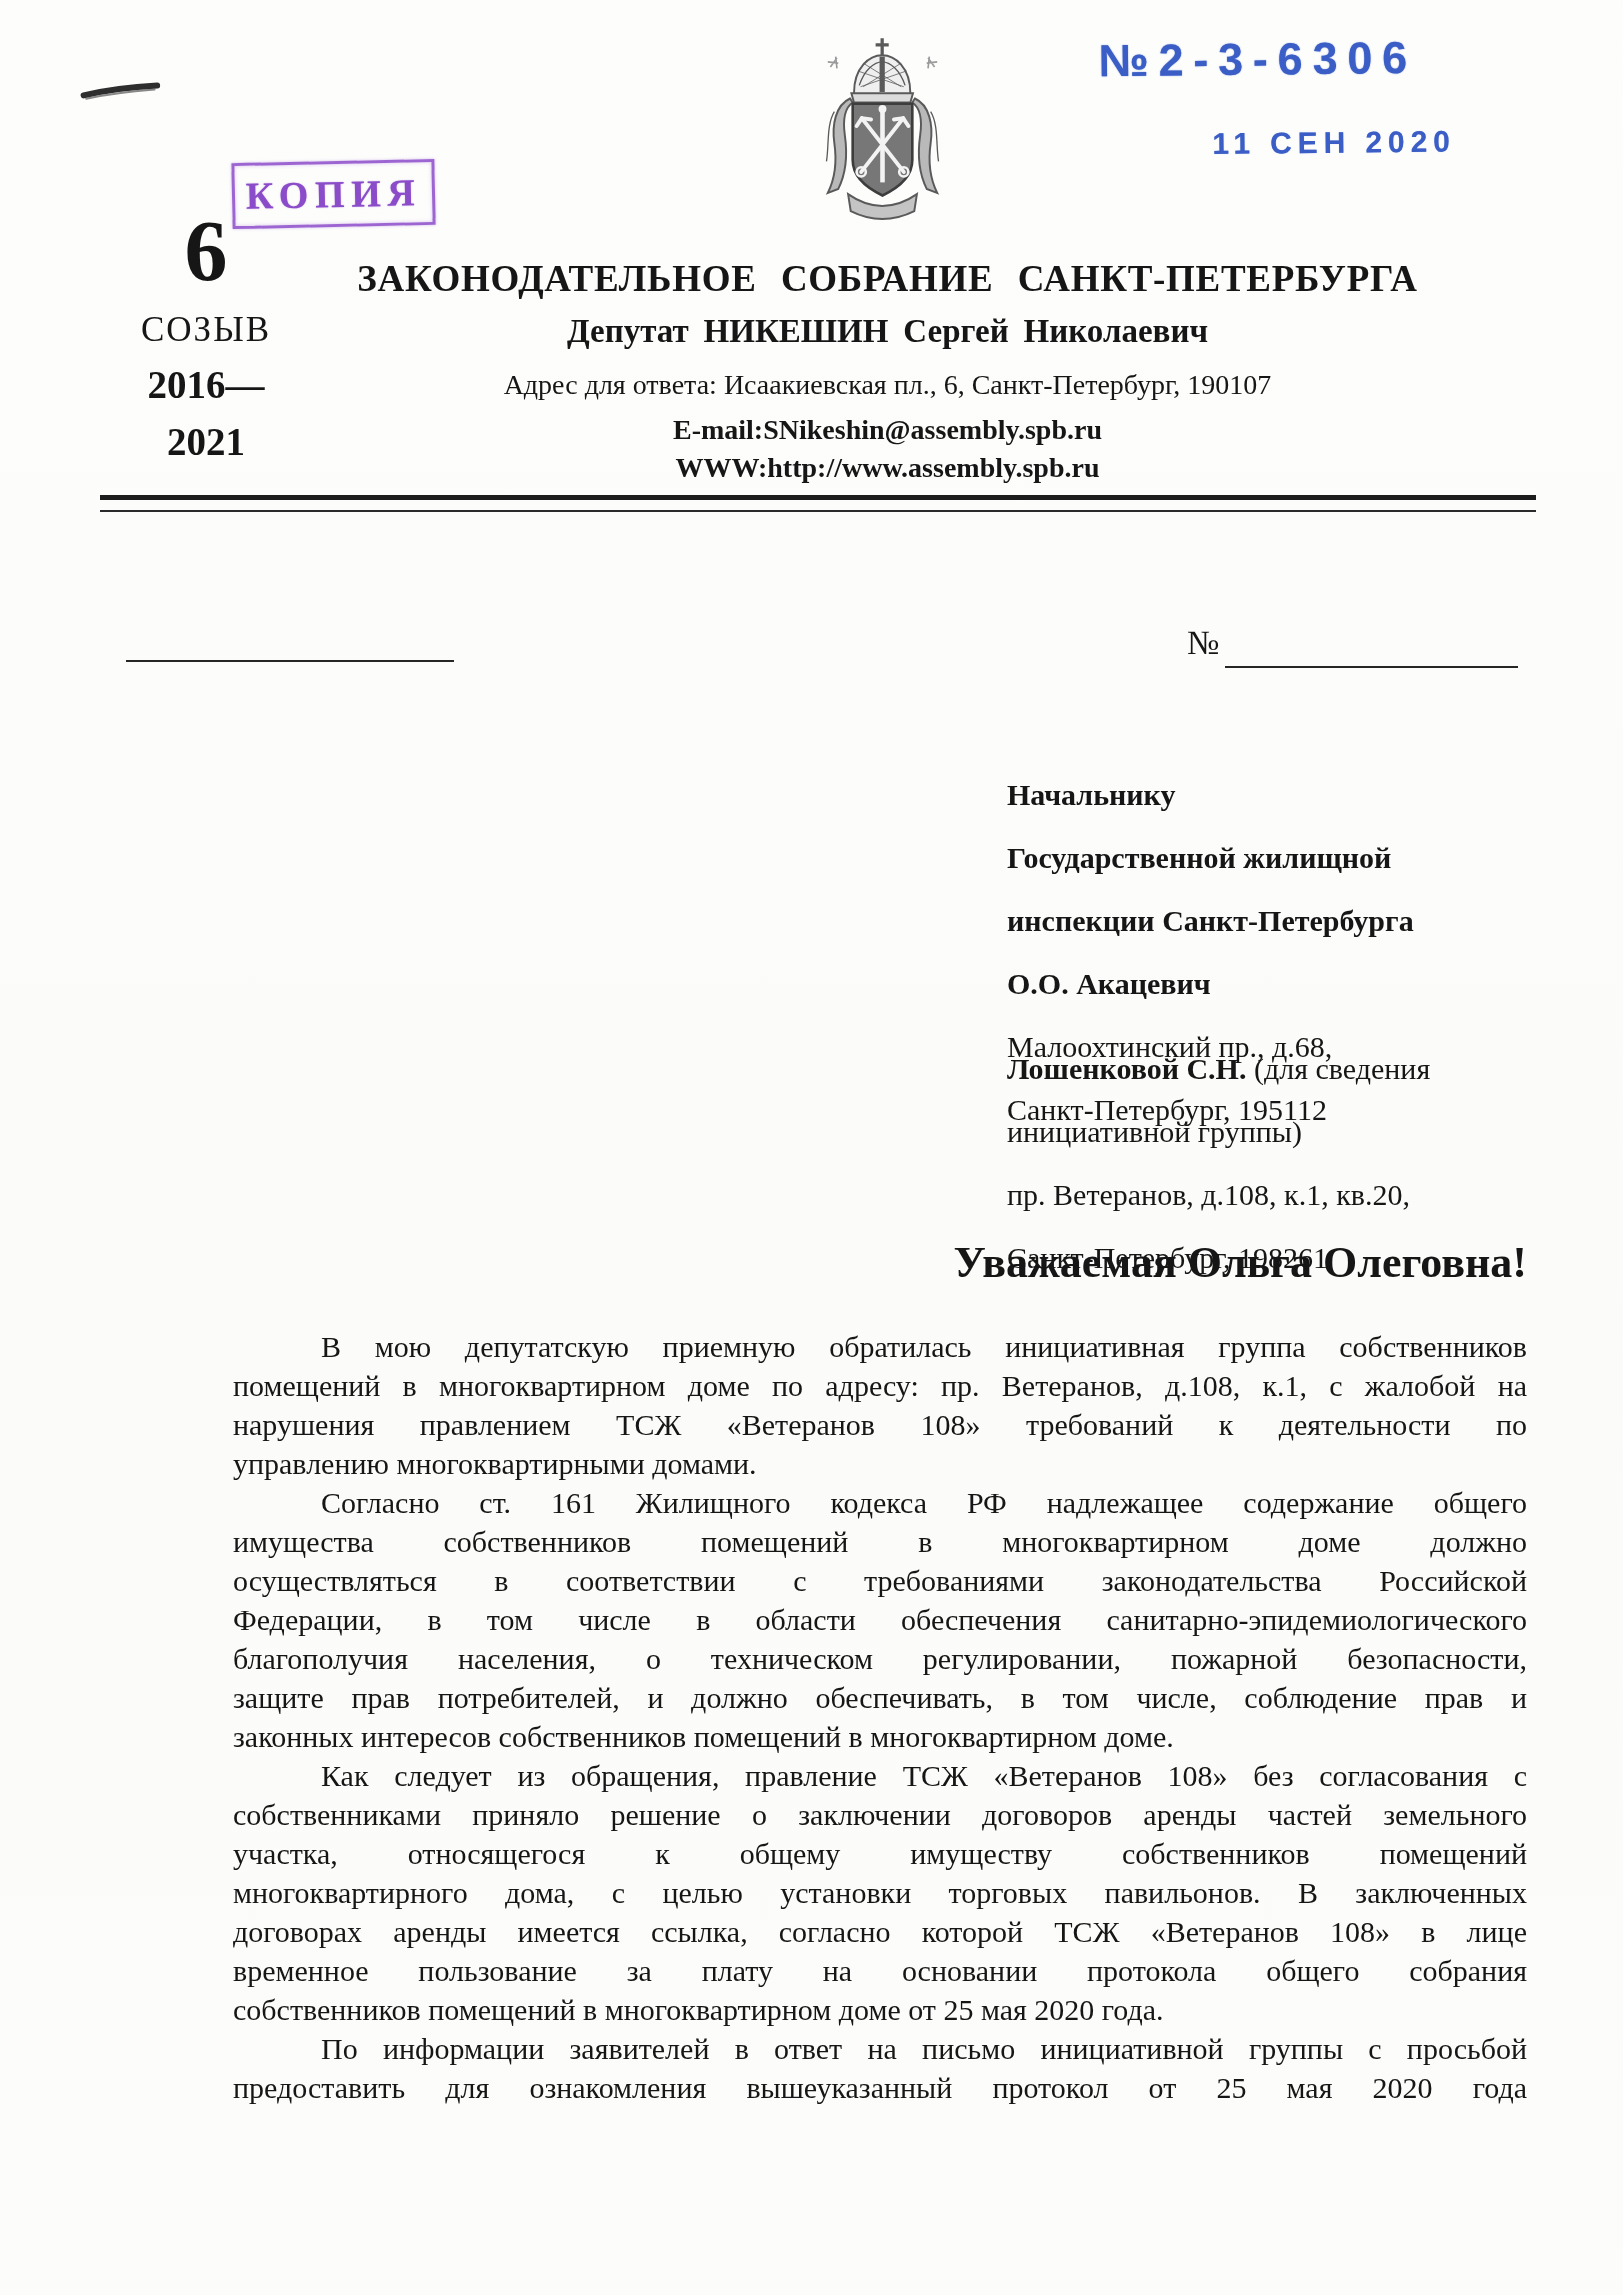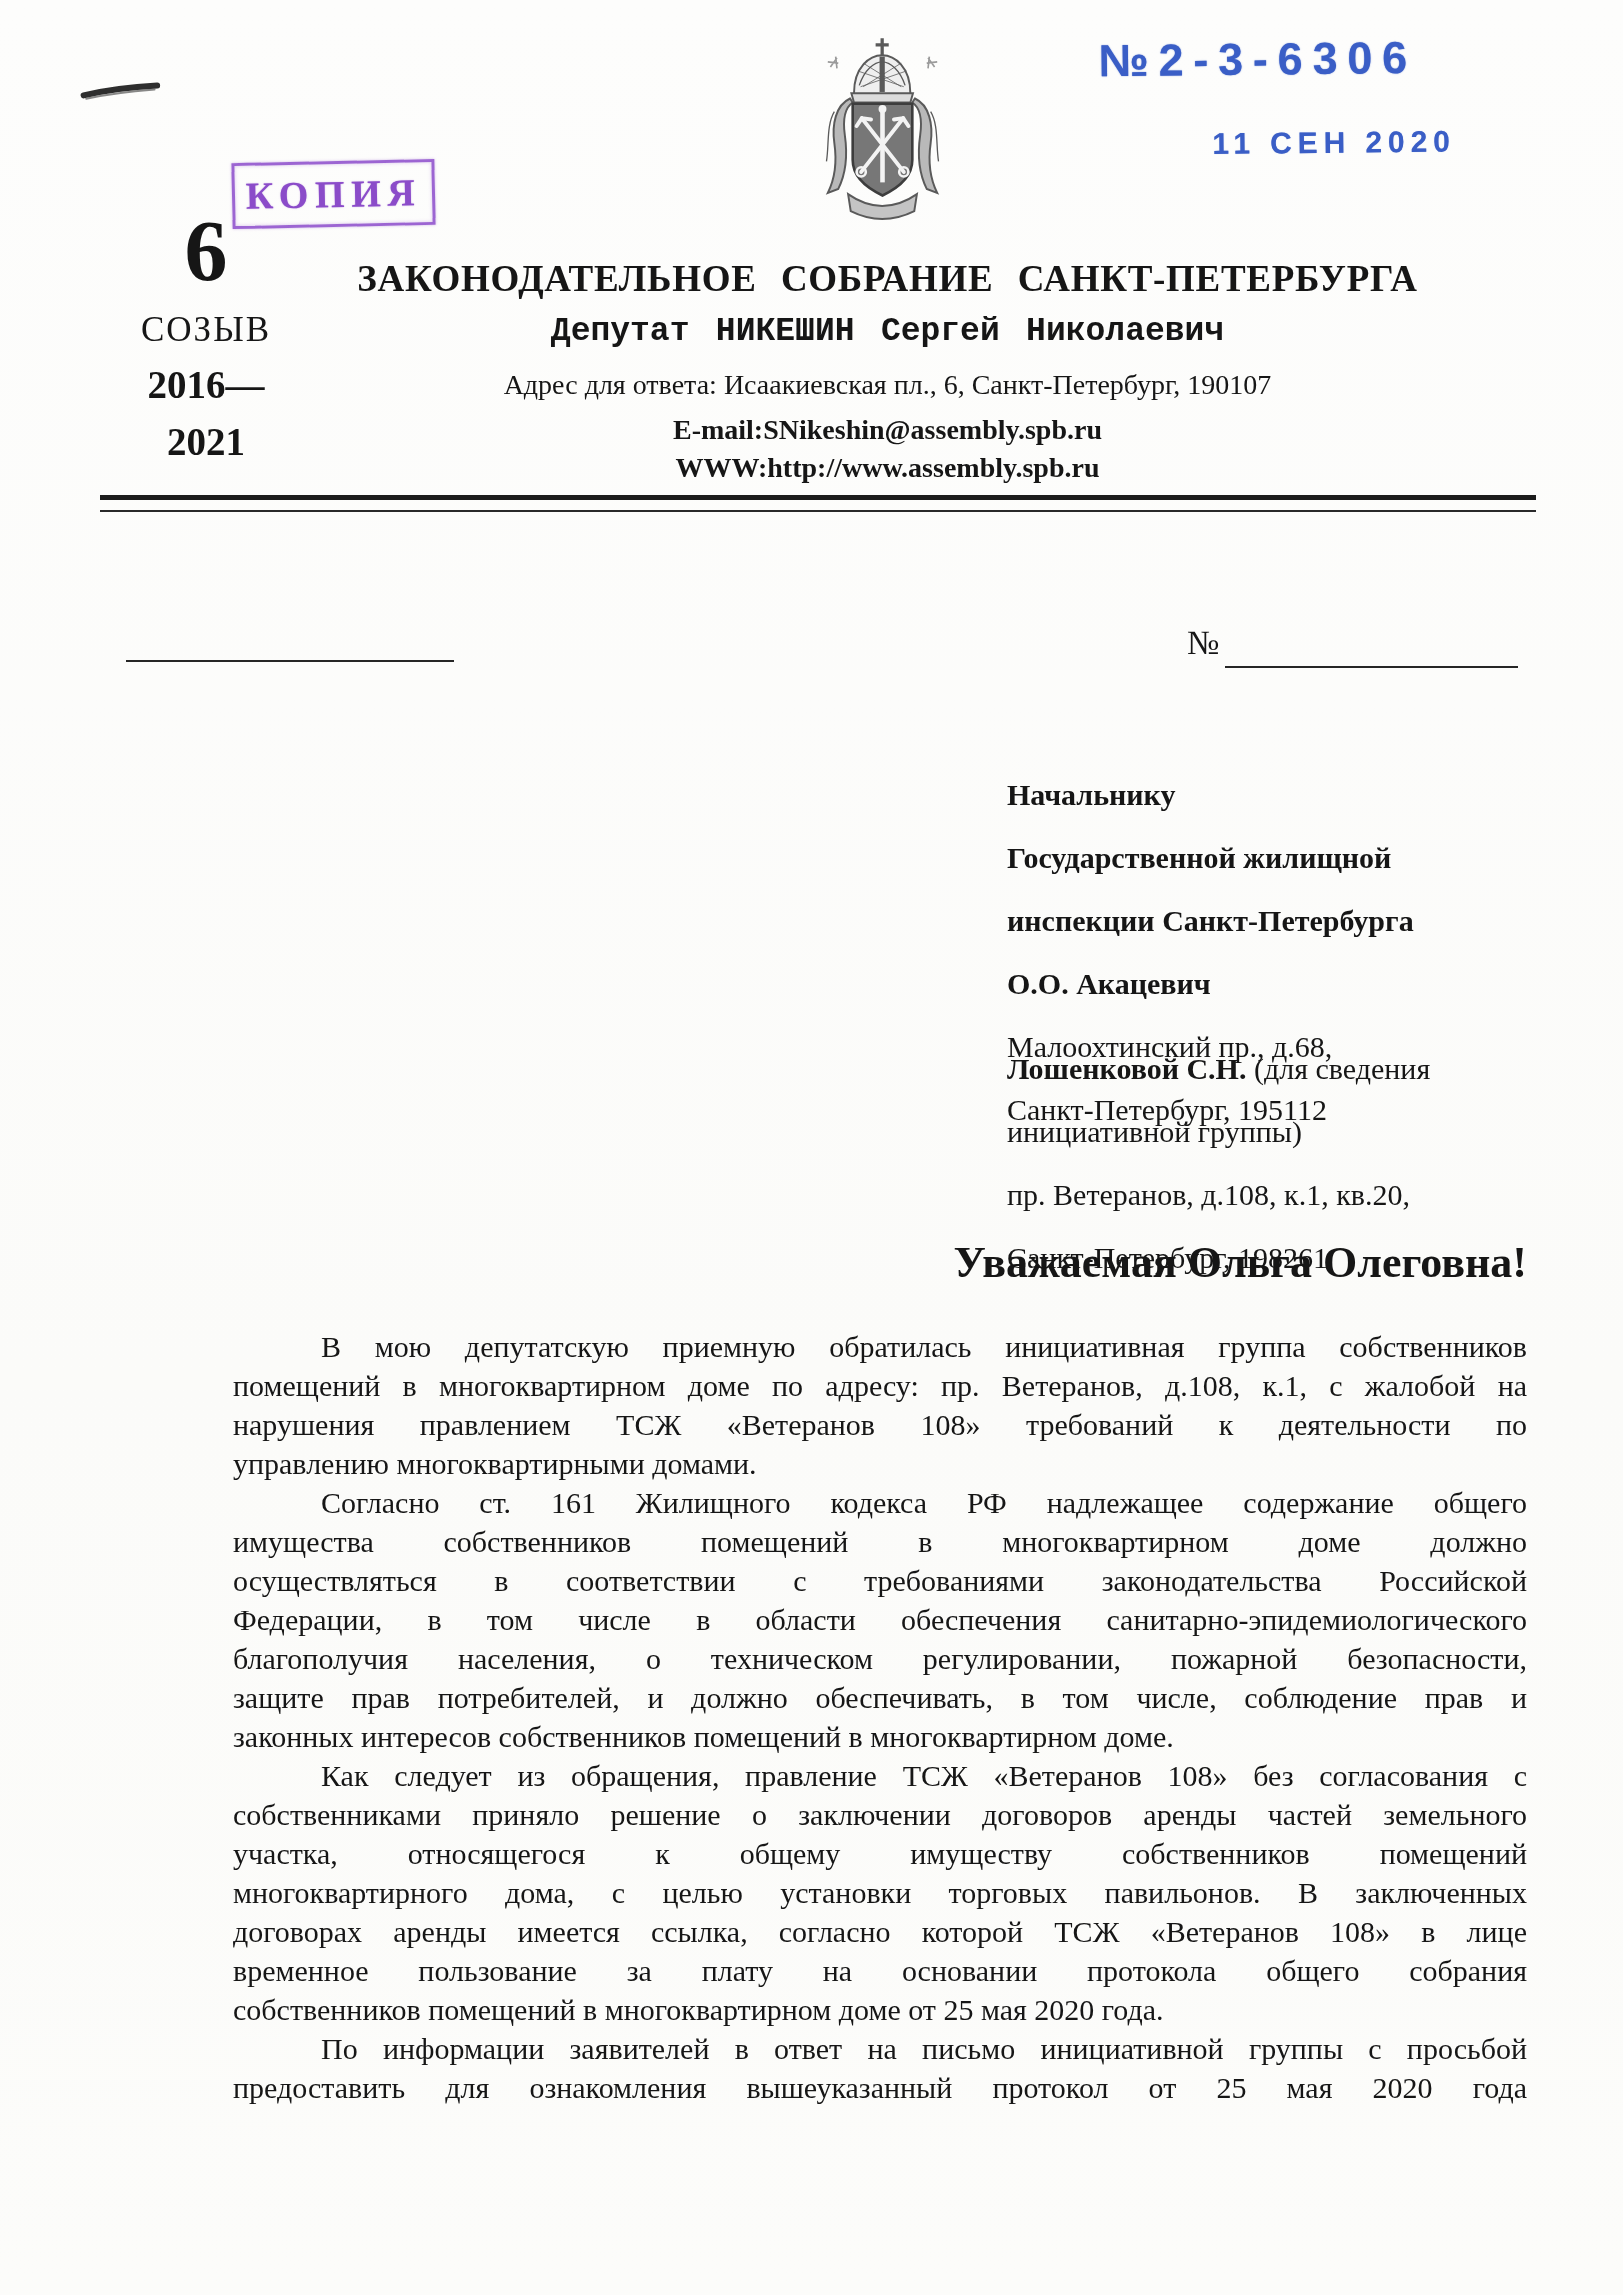--- a/index.html
+++ b/index.html
@@ -5,21 +5,21 @@
   html,body{margin:0;padding:0;background:#e9e9e9;}
   #page{position:relative;width:1623px;height:2295px;background:linear-gradient(180deg,#fdfdfc 0%,#fbfbf9 60%,#fcfcfa 100%);overflow:hidden;font-family:"Liberation Serif","DejaVu Serif",serif;color:#161616;}
 
   
   .conv{position:absolute;left:98px;top:208px;width:216px;text-align:center;}
   .conv .num{font-size:86px;font-weight:bold;line-height:1;}
   .conv .word{font-size:35px;letter-spacing:2px;margin-top:15.7px;}
   .conv .yr{font-size:39px;font-weight:bold;margin-top:14.4px;line-height:1.1;}
   .head{position:absolute;left:249px;top:0;width:1277px;text-align:center;}
   .head .org{position:absolute;left:0;top:257px;width:100%;font-size:37px;font-weight:bold;letter-spacing:0.7px;word-spacing:14.4px;}
-  .head .dep{position:absolute;left:0;top:313px;width:100%;font-size:33px;font-weight:bold;word-spacing:6.6px;font-family:Liberation Mono, monospace;}
+  .head .dep{position:absolute;left:0;top:313px;width:100%;font-size:33px;font-weight:bold;word-spacing:6.6px;}
   .head .addr{position:absolute;left:0;top:369px;width:100%;font-size:28px;}
   .head .mail{position:absolute;left:0;top:414px;width:100%;font-size:28px;font-weight:bold;}
   .head .www{position:absolute;left:0;top:452px;width:100%;font-size:28px;font-weight:bold;}
   .rule1{position:absolute;left:100px;top:495px;width:1436px;height:5.2px;background:#1c1c1c;}
   .rule2{position:absolute;left:100px;top:510px;width:1436px;height:2px;background:#2a2a2a;}
 
   
   .copystamp{position:absolute;left:232px;top:161px;width:197px;height:60px;border:3.3px solid rgba(148,88,206,.92);box-shadow:0 0 2.6px rgba(148,88,206,.45), inset 0 0 3.9px rgba(148,88,206,.35);display:flex;align-items:center;justify-content:center;transform:rotate(-1.2deg);}
   .copystamp span{font-size:38px;font-weight:bold;letter-spacing:6.6px;color:#8b4cc9;text-shadow:0 0 1.3px rgba(139,76,201,.6);}
   .regstamp{position:absolute;left:1099px;top:33px;width:432px;height:144px;transform:rotate(-0.6deg);color:#3a5ec6;font-family:"Liberation Sans","DejaVu Sans",sans-serif;}

